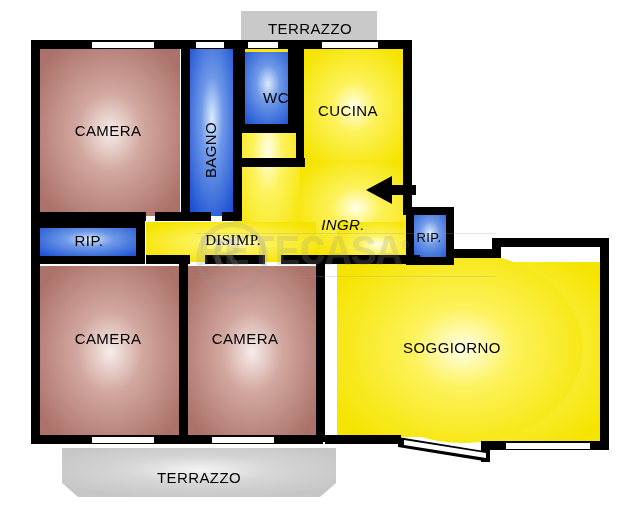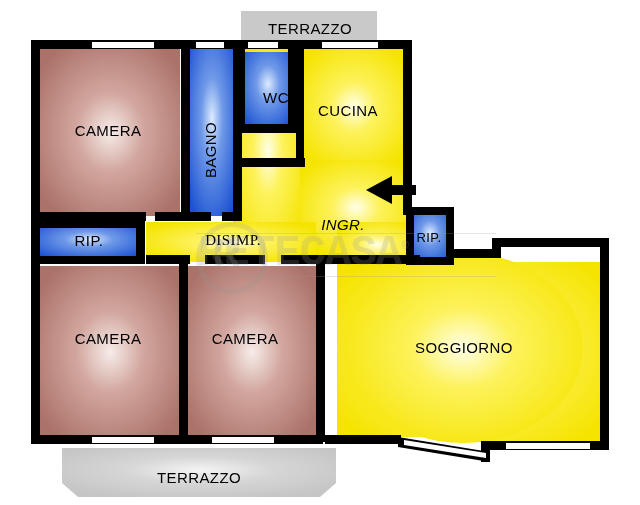--- a/index.html
+++ b/index.html
@@ -226,17 +226,17 @@
   <div class="label" style="left:108px; top:130px;">CAMERA</div>
   <div class="label vertical" style="left:210px; top:150px;">BAGNO</div>
   <div class="label" style="left:276px; top:97px;">WC</div>
   <div class="label" style="left:348px; top:110px;">CUCINA</div>
   <div class="label" style="left:343px; top:224px;font-style:italic;">INGR.</div>
   <div class="label" style="left:89px;  top:240px;">RIP.</div>
   <div class="label" style="left:233px; top:240px;font-family:Liberation Serif, serif;">DISIMP.</div>
   <div class="label small" style="left:429px; top:237px;">RIP.</div>
   <div class="label" style="left:108px; top:338px;">CAMERA</div>
   <div class="label" style="left:245px; top:338px;">CAMERA</div>
-  <div class="label" style="left:464px; top:347px;">SOGGIORNO</div>
+  <div class="label" style="left:452px; top:347px;">SOGGIORNO</div>
   <div class="label" style="left:310px; top:28px;">TERRAZZO</div>
   <div class="label" style="left:199px; top:477px;">TERRAZZO</div>
 
 </div>
 
 </body></html>

